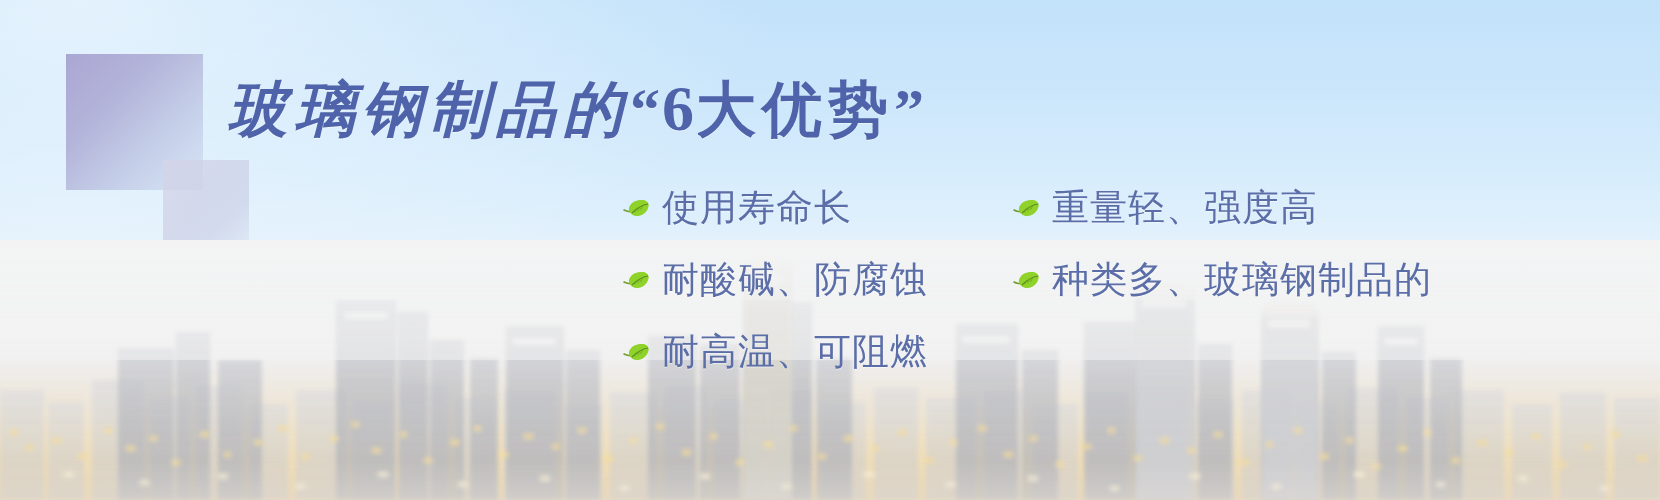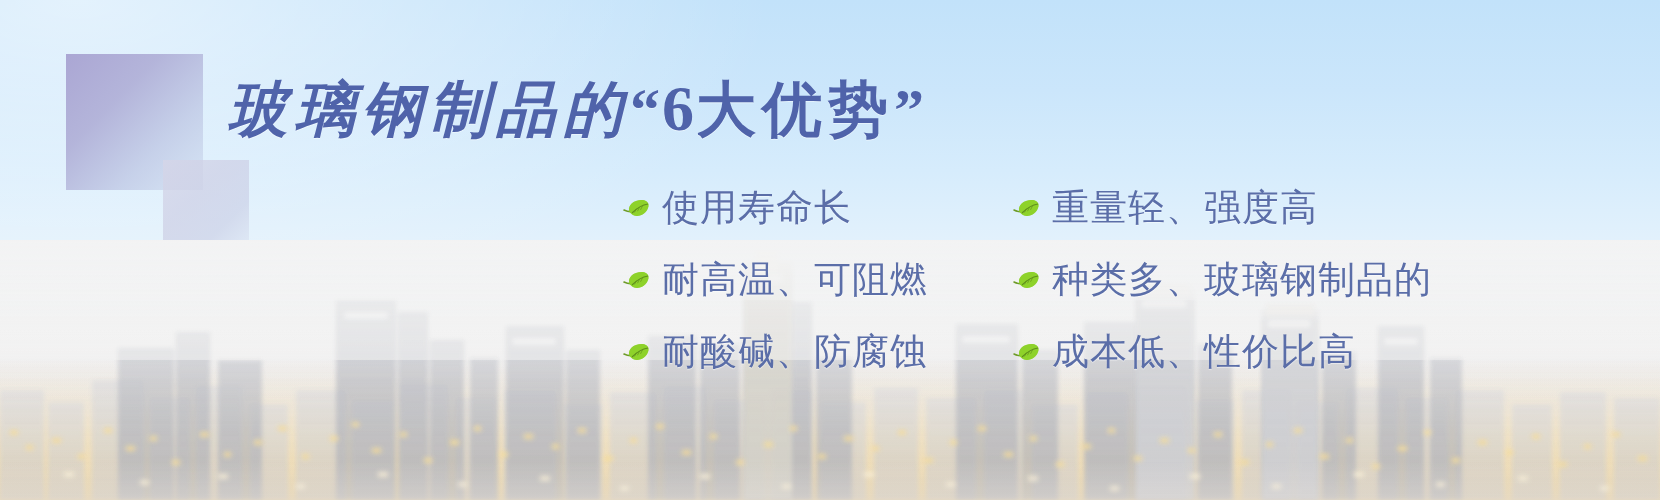--- a/index.html
+++ b/index.html
@@ -405,32 +405,32 @@
       </div>
 
       <div class="feature-item">
         <svg class="leaf-icon" viewBox="0 0 30 22">
           <path d="M4 13 C10 16 14 15 18 12" stroke="#6f9c2a" stroke-width="1.6" fill="none" stroke-linecap="round"></path>
           <path d="M11 16.5 C7 13 9 6.5 16 4 C23 1.6 28 4 28.5 7.5 C29 12.5 24 18.5 17.5 19 C14.8 19.2 12.6 18.2 11 16.5 Z" fill="#7ec81e"></path>
           <path d="M11 16.5 C7 13 9 6.5 16 4 C23 1.6 28 4 28.5 7.5 C29 12.5 24 18.5 17.5 19 C14.8 19.2 12.6 18.2 11 16.5 Z" fill="#9ada35" opacity="0.55"></path>
           <path d="M12 16 C16 12 21.5 8 28 7" stroke="#5f8f1c" stroke-width="1.1" fill="none"></path>
           <path d="M14.5 15.4 L16.5 11.6 M17.5 14.2 L19.5 10.2 M20.5 12.8 L22.5 9" stroke="#5f8f1c" stroke-width="0.8" opacity="0.8"></path>
         </svg>
-        <span class="feature-label">耐高温、可阻燃</span>
+        <span class="feature-label">耐酸碱、防腐蚀</span>
       </div>
 
       <div class="feature-item">
         <svg class="leaf-icon" viewBox="0 0 30 22">
           <path d="M4 13 C10 16 14 15 18 12" stroke="#6f9c2a" stroke-width="1.6" fill="none" stroke-linecap="round"></path>
           <path d="M11 16.5 C7 13 9 6.5 16 4 C23 1.6 28 4 28.5 7.5 C29 12.5 24 18.5 17.5 19 C14.8 19.2 12.6 18.2 11 16.5 Z" fill="#7ec81e"></path>
           <path d="M11 16.5 C7 13 9 6.5 16 4 C23 1.6 28 4 28.5 7.5 C29 12.5 24 18.5 17.5 19 C14.8 19.2 12.6 18.2 11 16.5 Z" fill="#9ada35" opacity="0.55"></path>
           <path d="M12 16 C16 12 21.5 8 28 7" stroke="#5f8f1c" stroke-width="1.1" fill="none"></path>
           <path d="M14.5 15.4 L16.5 11.6 M17.5 14.2 L19.5 10.2 M20.5 12.8 L22.5 9" stroke="#5f8f1c" stroke-width="0.8" opacity="0.8"></path>
         </svg>
-        <span class="feature-label">耐酸碱、防腐蚀</span>
+        <span class="feature-label">耐高温、可阻燃</span>
       </div>
 
     </div>
 
     <div class="feature-col col-right">
 
       <div class="feature-item">
         <svg class="leaf-icon" viewBox="0 0 30 22">
           <path d="M4 13 C10 16 14 15 18 12" stroke="#6f9c2a" stroke-width="1.6" fill="none" stroke-linecap="round"></path>
           <path d="M11 16.5 C7 13 9 6.5 16 4 C23 1.6 28 4 28.5 7.5 C29 12.5 24 18.5 17.5 19 C14.8 19.2 12.6 18.2 11 16.5 Z" fill="#7ec81e"></path>
@@ -445,28 +445,18 @@
         <svg class="leaf-icon" viewBox="0 0 30 22">
           <path d="M4 13 C10 16 14 15 18 12" stroke="#6f9c2a" stroke-width="1.6" fill="none" stroke-linecap="round"></path>
           <path d="M11 16.5 C7 13 9 6.5 16 4 C23 1.6 28 4 28.5 7.5 C29 12.5 24 18.5 17.5 19 C14.8 19.2 12.6 18.2 11 16.5 Z" fill="#7ec81e"></path>
           <path d="M11 16.5 C7 13 9 6.5 16 4 C23 1.6 28 4 28.5 7.5 C29 12.5 24 18.5 17.5 19 C14.8 19.2 12.6 18.2 11 16.5 Z" fill="#9ada35" opacity="0.55"></path>
           <path d="M12 16 C16 12 21.5 8 28 7" stroke="#5f8f1c" stroke-width="1.1" fill="none"></path>
           <path d="M14.5 15.4 L16.5 11.6 M17.5 14.2 L19.5 10.2 M20.5 12.8 L22.5 9" stroke="#5f8f1c" stroke-width="0.8" opacity="0.8"></path>
         </svg>
         <span class="feature-label">种类多、玻璃钢制品的</span>
       </div>
 
-      <div class="feature-item">
-        <svg class="leaf-icon" viewBox="0 0 30 22">
-          <path d="M4 13 C10 16 14 15 18 12" stroke="#6f9c2a" stroke-width="1.6" fill="none" stroke-linecap="round"></path>
-          <path d="M11 16.5 C7 13 9 6.5 16 4 C23 1.6 28 4 28.5 7.5 C29 12.5 24 18.5 17.5 19 C14.8 19.2 12.6 18.2 11 16.5 Z" fill="#7ec81e"></path>
-          <path d="M11 16.5 C7 13 9 6.5 16 4 C23 1.6 28 4 28.5 7.5 C29 12.5 24 18.5 17.5 19 C14.8 19.2 12.6 18.2 11 16.5 Z" fill="#9ada35" opacity="0.55"></path>
-          <path d="M12 16 C16 12 21.5 8 28 7" stroke="#5f8f1c" stroke-width="1.1" fill="none"></path>
-          <path d="M14.5 15.4 L16.5 11.6 M17.5 14.2 L19.5 10.2 M20.5 12.8 L22.5 9" stroke="#5f8f1c" stroke-width="0.8" opacity="0.8"></path>
-        </svg>
-        <span class="feature-label">成本低、性价比高</span>
-      </div>
 
     </div>
   </div>
 
   <div id="bottom-edge"></div>
 </div>
 
 </body></html>

